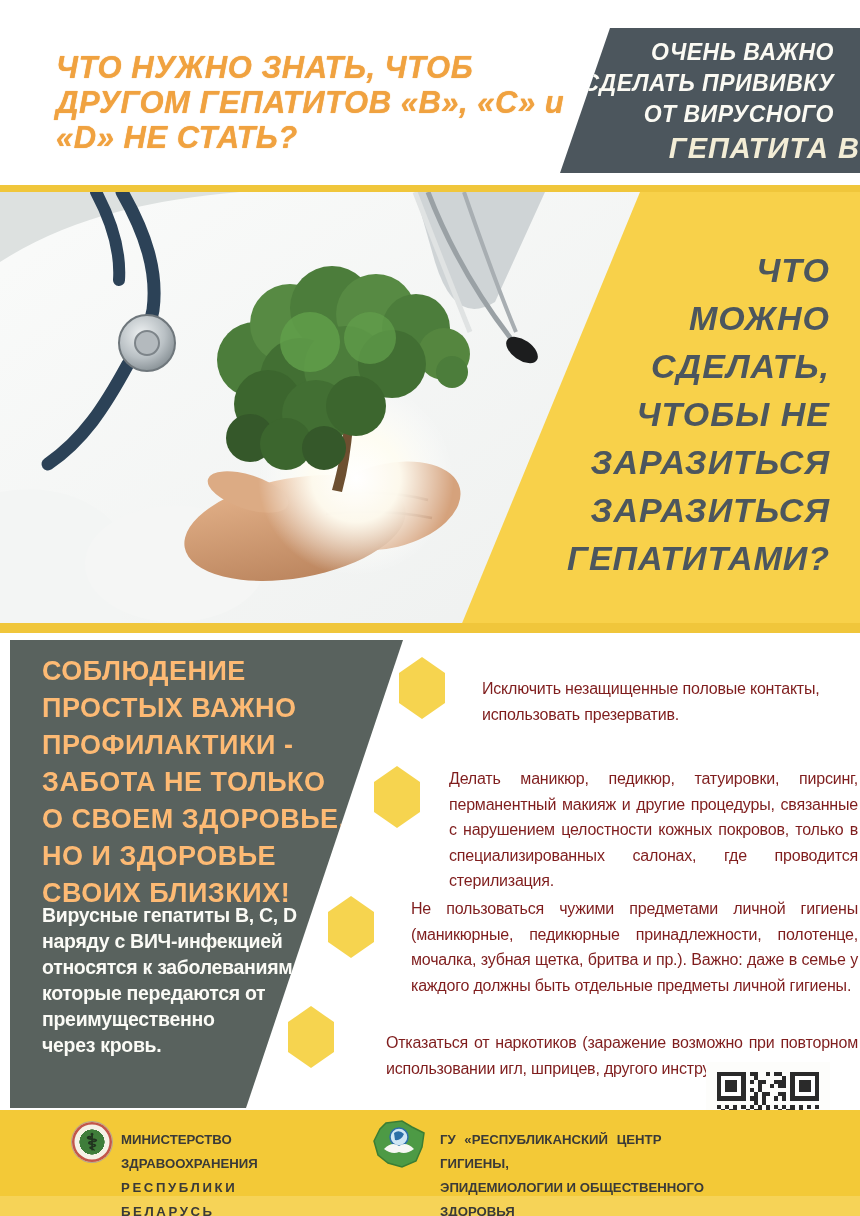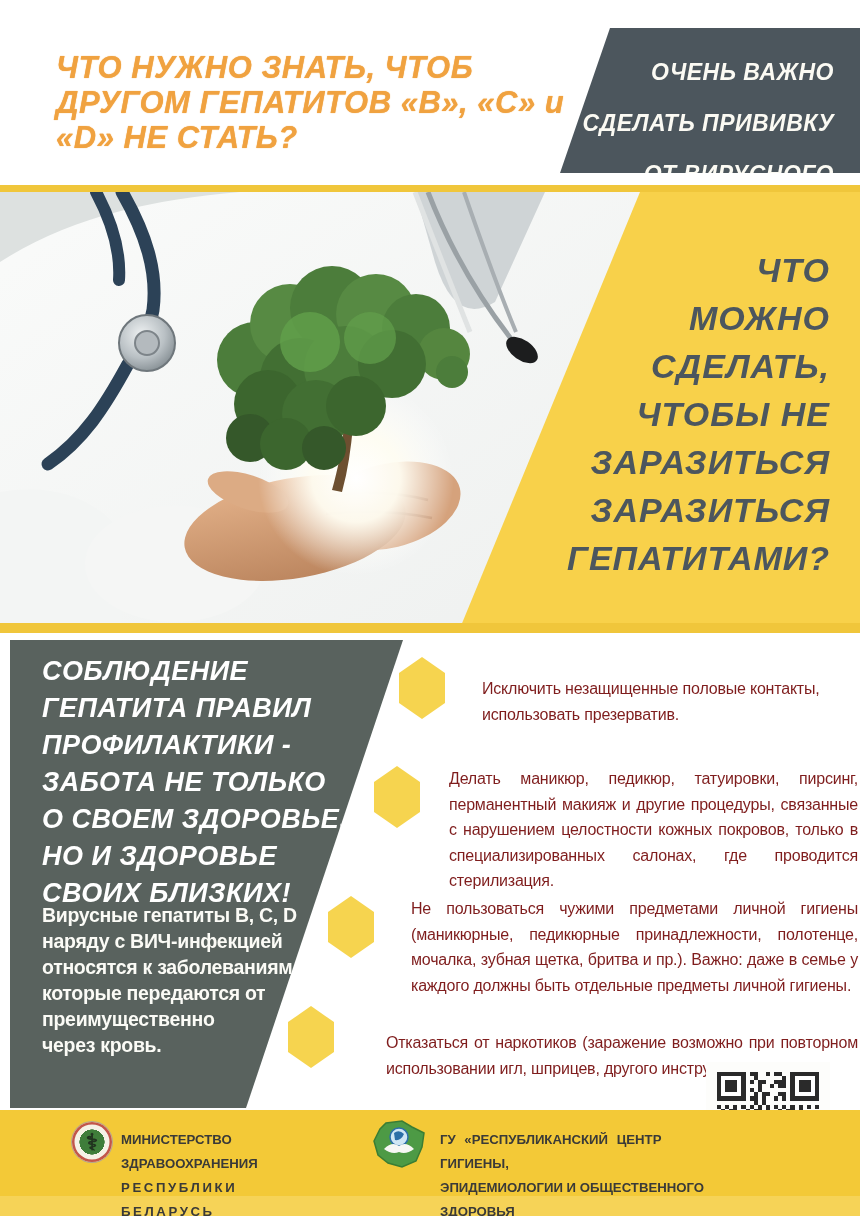--- a/index.html
+++ b/index.html
@@ -8,41 +8,41 @@
   .abs{position:absolute;}
 
   
   .top-title{left:56px;top:50px;width:560px;color:#f0a240;
      font-size:31px;font-weight:bold;font-style:italic;line-height:35px;
      letter-spacing:.5px;text-shadow:0 0 1px #f0a240;}
   .badge{left:540px;top:28px;width:320px;height:145px;background:#4c565d;
      clip-path:polygon(70px 0,320px 0,320px 145px,20px 145px);
      color:#fbfaf3;text-align:right;padding-top:9px;box-sizing:border-box;}
   .badge .ln{display:block;font-weight:bold;font-style:italic;font-size:23px;
-     line-height:31px;padding-right:26px;letter-spacing:.5px;margin-top:20px;}
+     line-height:31px;padding-right:26px;letter-spacing:.5px;}
   .badge .em{display:block;font-weight:bold;font-style:italic;font-size:29px;
      line-height:36px;color:#f3edd6;letter-spacing:1px;}
 
   .ystrip-top{left:0;top:185px;width:860px;height:7px;background:#f0c63b;}
 
   
   .hero{left:0;top:192px;width:860px;height:441px;background:#eab308;overflow:hidden;}
   .wedge{left:0;top:0;width:860px;height:441px;background:#f8d14a;
      clip-path:polygon(640px 0,860px 0,860px 441px,458px 441px);}
   .slogan{right:30px;top:54px;text-align:right;color:#4c565e;
      font-weight:bold;font-style:italic;font-size:34px;line-height:48px;
      letter-spacing:1px;}
   .slogan span{display:block;}
   .hero-bstrip{left:0;top:431px;width:860px;height:10px;background:#f0c63b;}
 
   
   .panel{left:10px;top:640px;width:398px;height:468px;background:#59625e;
      clip-path:polygon(0 0,393px 0,236px 468px,0 468px);}
-  .panel-head{position:absolute;left:32px;top:13px;color:#ffffff;
-     font-size:27px;font-weight:bold;font-style:italic;line-height:37px;
+  .panel-head{position:absolute;left:32px;top:13px;color:#fdba74;
+     font-size:27px;font-weight:bold;line-height:37px;
      letter-spacing:.5px;}
   .panel-head span{display:block;}
   .panel-body{position:absolute;left:32px;top:262px;color:#fbfbf6;
      font-size:19.5px;font-weight:bold;line-height:26px;letter-spacing:-.3px;}
   .panel-body span{display:block;}
 
   
   .hex{width:46px;height:62px;background:#f6d44f;
      clip-path:polygon(50% 0,100% 26%,100% 74%,50% 100%,0 74%,0 26%);}
   .hex1{left:399px;top:657px;} .hex2{left:374px;top:766px;}
@@ -172,21 +172,21 @@
       <span>ЗАРАЗИТЬСЯ</span>
       <span>ГЕПАТИТАМИ?</span>
     </div>
   </div>
   <div class="abs hero-bstrip"></div>
 </div>
 
 <div class="abs panel">
   <div class="panel-head">
     <span>СОБЛЮДЕНИЕ</span>
-    <span>ГЕПАТИТА ПРАВИЛ</span>
+    <span>ПРОСТЫХ ВАЖНО</span>
     <span>ПРОФИЛАКТИКИ -</span>
     <span>ЗАБОТА НЕ ТОЛЬКО</span>
     <span>О СВОЕМ ЗДОРОВЬЕ,</span>
     <span>НО И ЗДОРОВЬЕ</span>
     <span>СВОИХ БЛИЗКИХ!</span>
   </div>
   <div class="panel-body">
     <span>Вирусные гепатиты В, С,  D</span>
     <span>наряду с ВИЧ-инфекцией</span>
     <span>относятся  к заболеваниям,</span>

